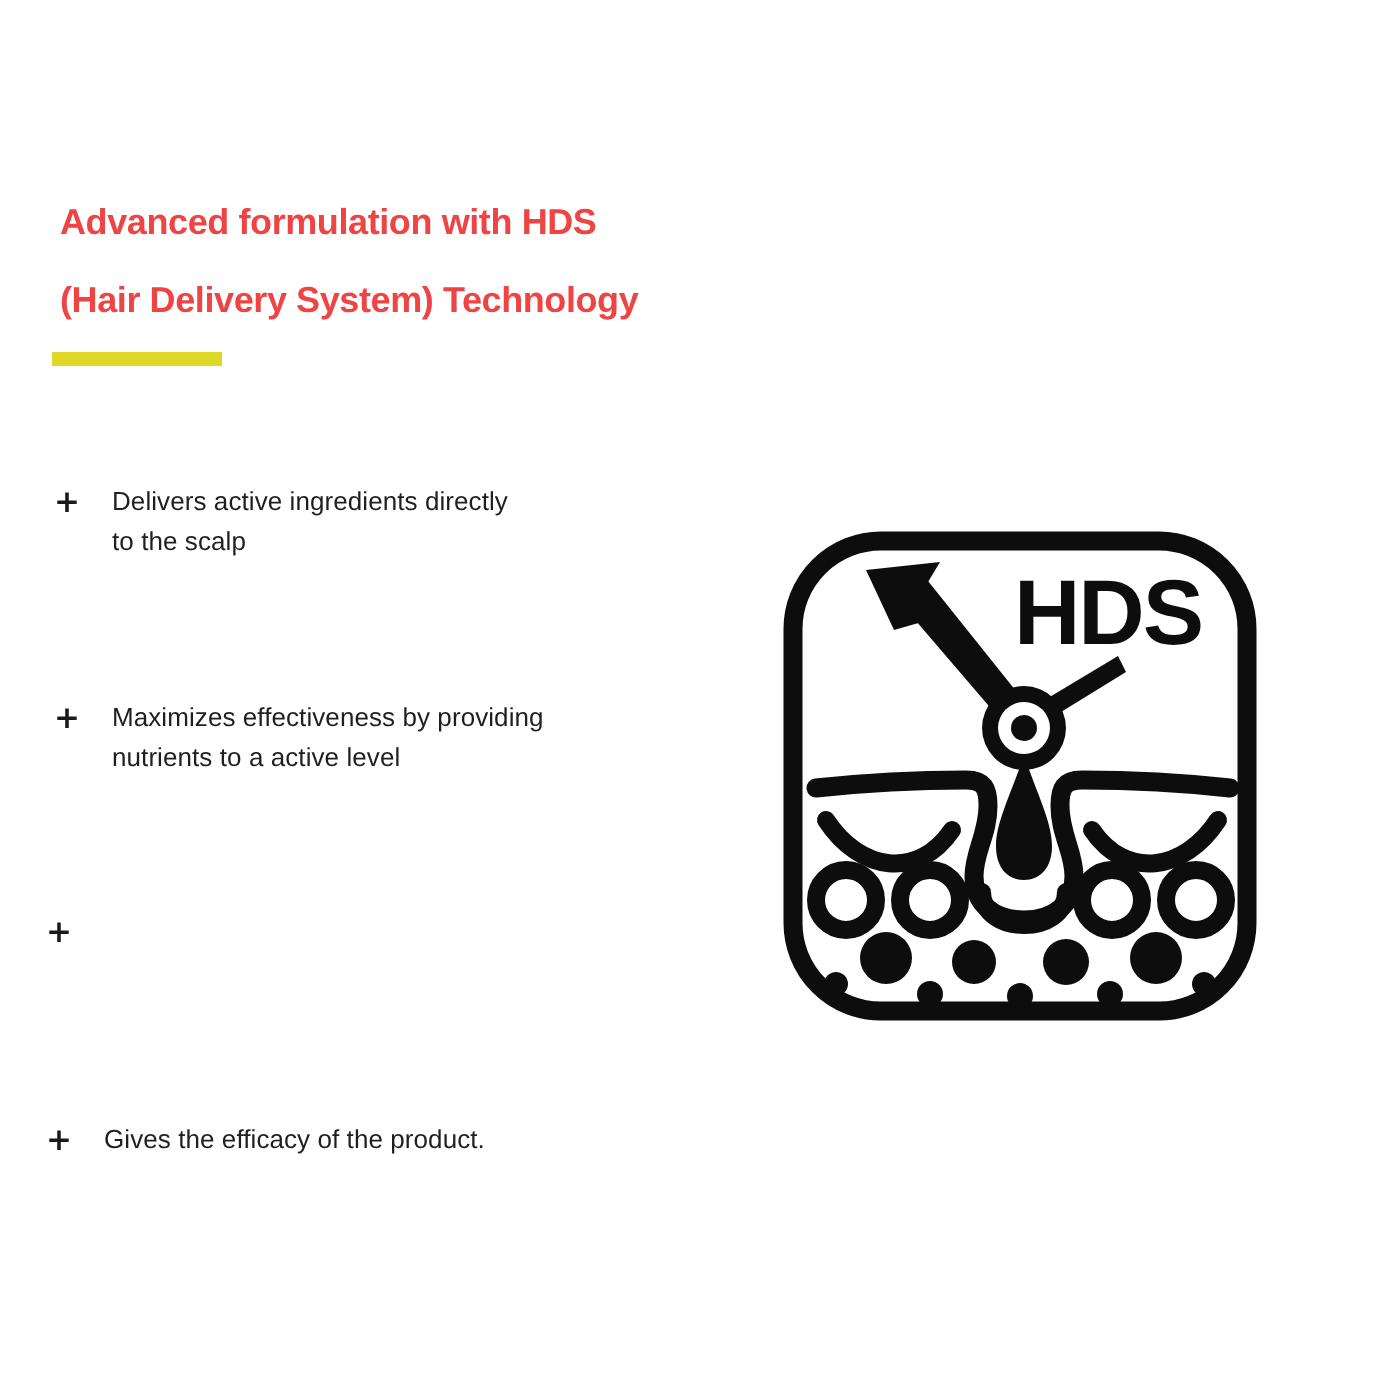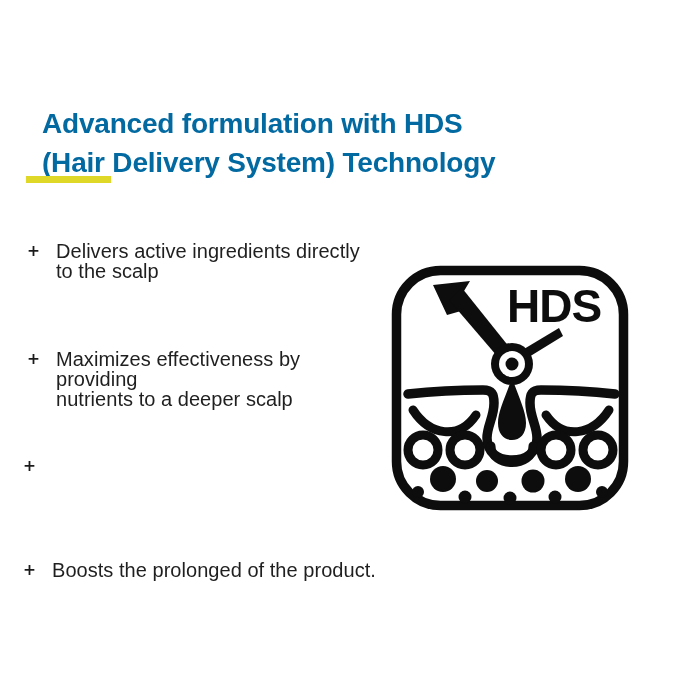--- a/index.html
+++ b/index.html
@@ -24,27 +24,27 @@
   }
 
   
   .heading-block {
     position: absolute;
     left: 26px;
     top: 88px;
     width: 590px;
   }
   .page-title {
-    margin: 16px;
+    margin: 4px;
     font-family: "Liberation Sans", sans-serif;
     font-weight: bold;
-    font-size: 28px;
+    font-size: 18px;
     line-height: 39px;
     letter-spacing: -0.2px;
-    color: #0369a1;
+    color: #ef4444;
     white-space: pre-line;
   }
   .title-rule {
     position: absolute;
     left: 0px;
     top: 88px;
     width: 85px;
     height: 7px;
     background: #e0d829;
   }
@@ -78,21 +78,21 @@
     line-height: 20px;
     color: #1a1a1a;
     text-align: left;
     user-select: none;
   }
   .feature-text {
     flex: 0 1 auto;
     margin-left: 15px;
     font-family: "Liberation Sans", sans-serif;
     font-weight: normal;
-    font-size: 20px;
+    font-size: 13px;
     line-height: 20px;
     color: #1f1f1f;
     letter-spacing: 0.04px;
     white-space: pre-line;
     max-width: 330px;
   }
 
   
   .hds-icon-wrap {
     position: absolute;
@@ -129,30 +129,30 @@
 
     <li class="feature-item pos-0">
       <span class="bullet-plus">+</span>
       <span class="feature-text">Delivers active ingredients directly
 to the scalp</span>
     </li>
 
     <li class="feature-item pos-1">
       <span class="bullet-plus">+</span>
       <span class="feature-text">Maximizes effectiveness by providing
-nutrients to a deeper scalp</span>
+nutrients to a active level</span>
     </li>
 
     <li class="feature-item pos-2">
       <span class="bullet-plus">+</span>
     </li>
 
     <li class="feature-item pos-3">
       <span class="bullet-plus">+</span>
-      <span class="feature-text">Boosts the prolonged of the product.</span>
+      <span class="feature-text">Gives the efficacy of the product.</span>
     </li>
 
   </ul>
 
   <div class="hds-icon-wrap">
     <svg viewBox="0 0 248 256" xmlns="http://www.w3.org/2000/svg">
 
       <rect x="10.5" y="10.5" width="227" height="235" rx="44" ry="44" fill="#ffffff" stroke="#0d0d0d" stroke-width="9.5"></rect>
 
       <text class="hds-label-text" x="168" y="62" text-anchor="middle">HDS</text>

